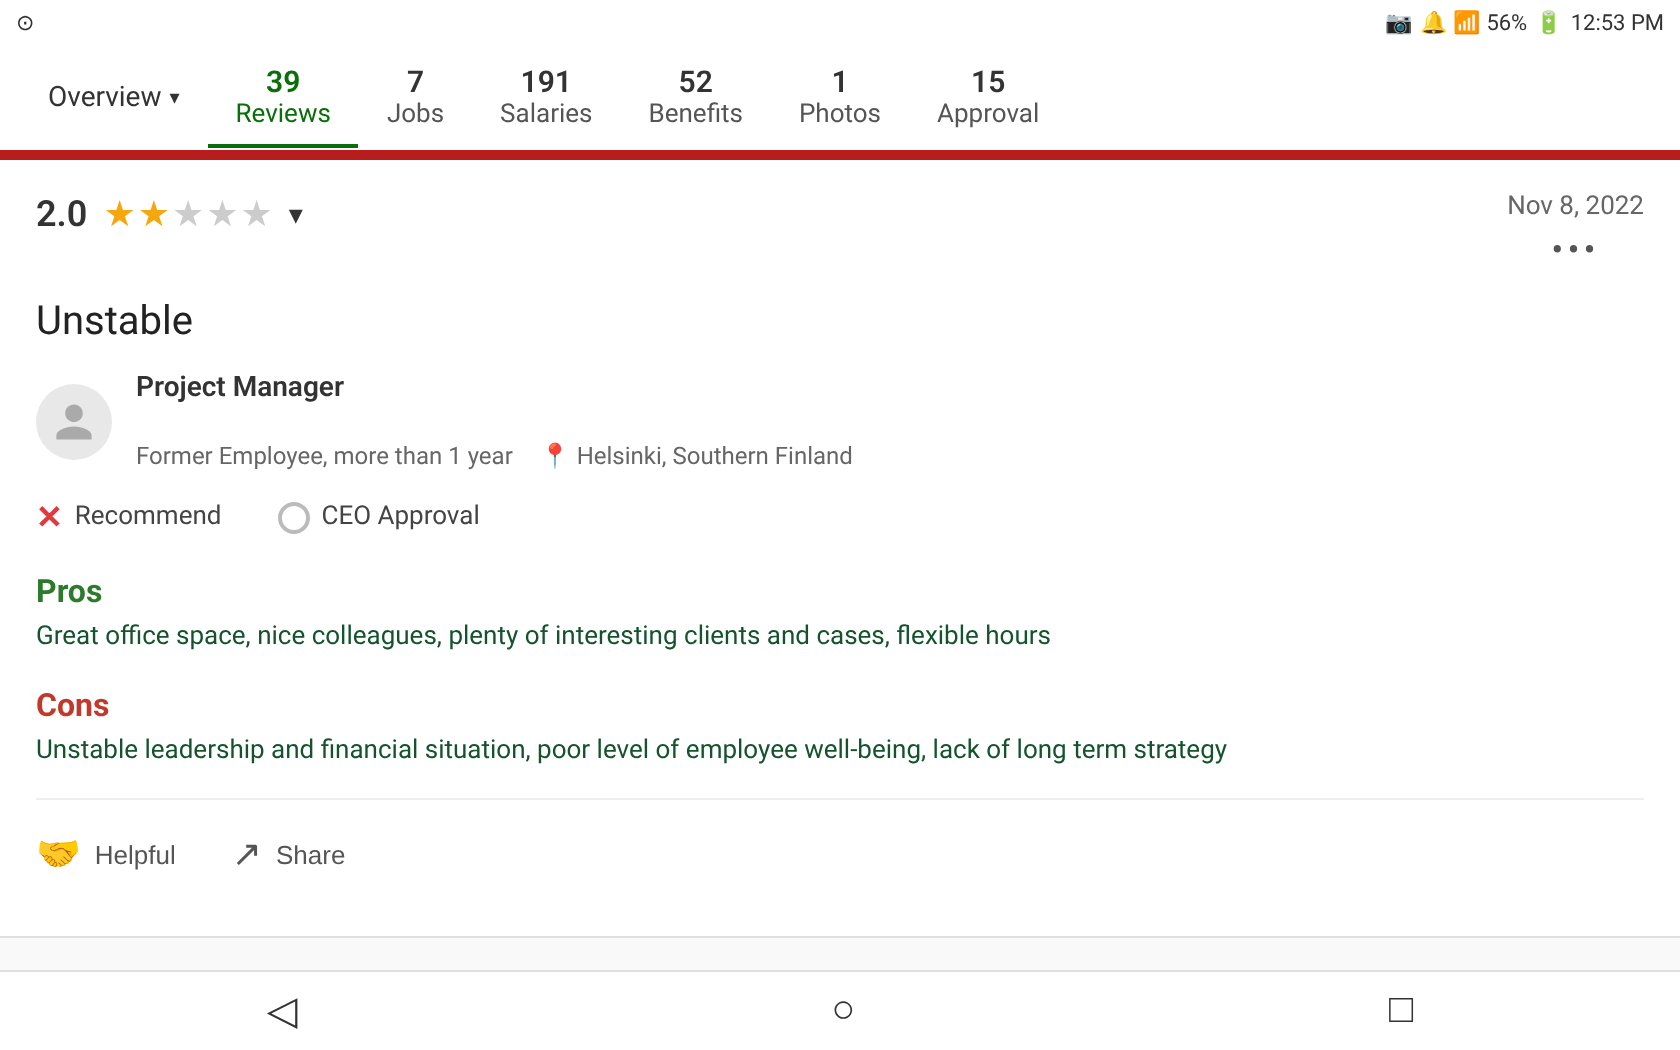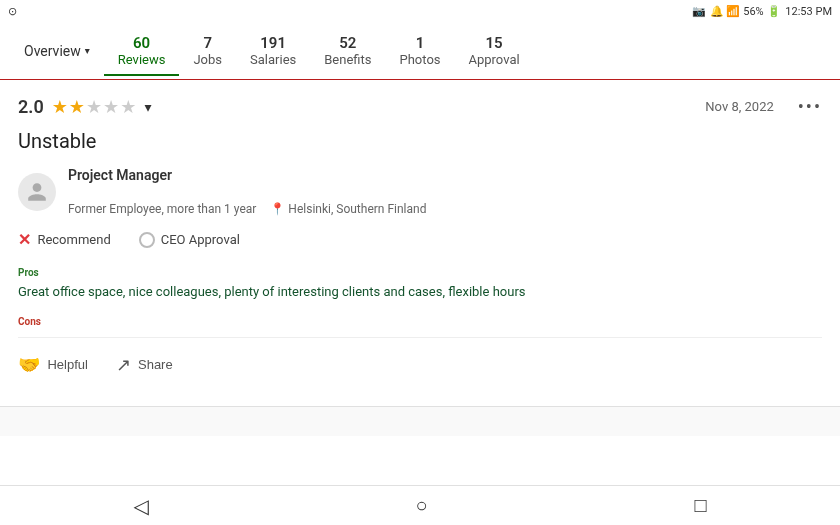--- a/index.html
+++ b/index.html
@@ -24,21 +24,21 @@
       font-size: 11px;
       color: #333;
     }
     .status-left { display: flex; align-items: center; gap: 4px; }
     .status-right { display: flex; align-items: center; gap: 4px; font-size: 11px; }
 
     
     .nav-bar {
       display: flex;
       align-items: center;
-      border-bottom: 1px solid #b91c1c;
+      border-bottom: 5px solid #b91c1c;
       padding: 0 10px;
       background: #fff;
       height: 58px;
       overflow-x: auto;
     }
     .nav-item {
       display: flex;
       flex-direction: column;
       align-items: center;
       padding: 8px 14px;
@@ -113,21 +113,22 @@
     .chevron-down {
       font-size: 14px;
       color: #333;
       cursor: pointer;
     }
     .review-date {
       font-size: 13px;
       color: #666;
       display: flex;
       align-items: center;
-      gap: 24px;
+      gap: 4px;
+      flex-direction: column;
     }
     .more-btn {
       font-size: 18px;
       color: #555;
       cursor: pointer;
       letter-spacing: 2px;
     }
 
     .review-title {
       font-size: 20px;
@@ -192,21 +193,21 @@
     }
     .x-icon { color: #e0393e; font-size: 16px; font-weight: bold; }
     .circle-icon {
       width: 16px; height: 16px;
       border-radius: 50%;
       border: 2px solid #bbb;
       display: inline-block;
     }
 
     .section-label {
-      font-size: 10px;
+      font-size: 16px;
       font-weight: 700;
       margin-bottom: 4px;
     }
     .section-label.pros { color: #2d7a2d; }
     .section-label.cons { color: #c0392b; }
     .section-text {
       font-size: 13px;
       color: #14532d;
       margin-bottom: 14px;
       line-height: 1.5;
@@ -281,21 +282,21 @@
   </div>
 </div>
 
 <div class="nav-bar">
   <div class="nav-overview">
     <span>Overview</span>
     <span class="chevron">▾</span>
   </div>
 
   <div class="nav-item active">
-    <span class="nav-count">60</span>
+    <span class="nav-count">39</span>
     <span class="nav-label">Reviews</span>
   </div>
   <div class="nav-item">
     <span class="nav-count">7</span>
     <span class="nav-label">Jobs</span>
   </div>
   <div class="nav-item">
     <span class="nav-count">191</span>
     <span class="nav-label">Salaries</span>
   </div>
@@ -361,20 +362,21 @@
     <div class="rating-item">
       <span class="circle-icon"></span>
       <span>CEO Approval</span>
     </div>
   </div>
 
   <div class="section-label pros">Pros</div>
   <div class="section-text">Great office space, nice colleagues, plenty of interesting clients and cases, flexible hours</div>
 
   <div class="section-label cons">Cons</div>
+  <div class="section-text">Unstable leadership and financial situation, poor level of employee well-being, lack of long term strategy</div>
 
   <div class="divider-thin"></div>
 
   <div class="actions-row">
     <button class="action-btn">
       <span class="action-icon">🤝</span>
       <span>Helpful</span>
     </button>
     <button class="action-btn">
       <span class="action-icon">↗</span>

